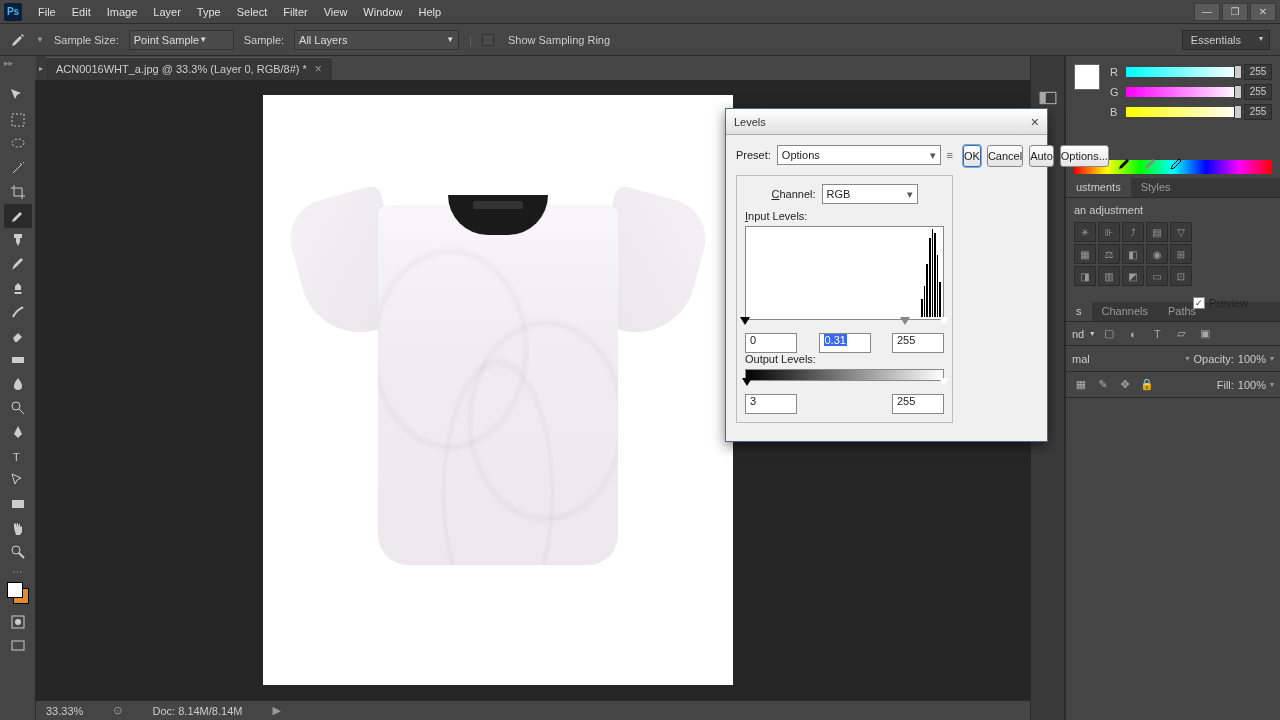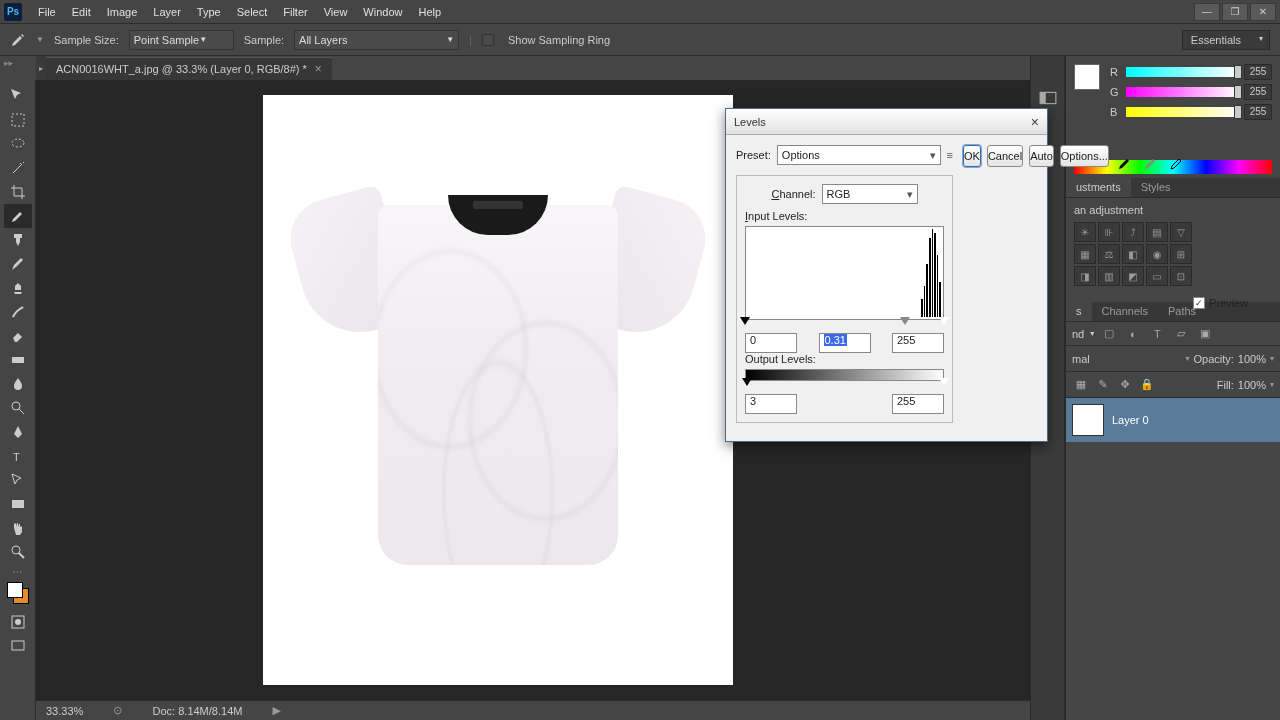--- a/index.html
+++ b/index.html
@@ -382,24 +382,20 @@
     <div class="layer-row2">
       <div class="mini-ico">▦</div>
       <div class="mini-ico">✎</div>
       <div class="mini-ico">✥</div>
       <div class="mini-ico">🔒</div>
       <span style="flex:1"></span>
       <span style="color:#ccc">Fill:</span>
       <span style="color:#ccc">100%</span>
         <span style="font-size:8px;color:#999">▾</span>
     </div>
-    <div class="layer-item">
-      <div class="layer-thumb"></div>
-      <span>Layer 0</span>
-    </div>
   </div>
 </div>
 
 <div class="dialog">
   <div class="dlg-title">
     <span>Levels</span>
     <span class="dlg-close">×</span>
   </div>
   <div class="dlg-body">
     <div class="dlg-main">

